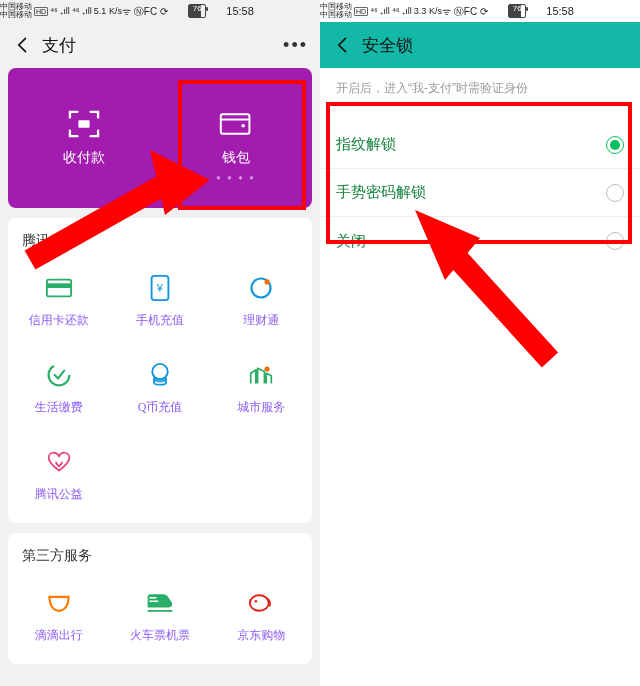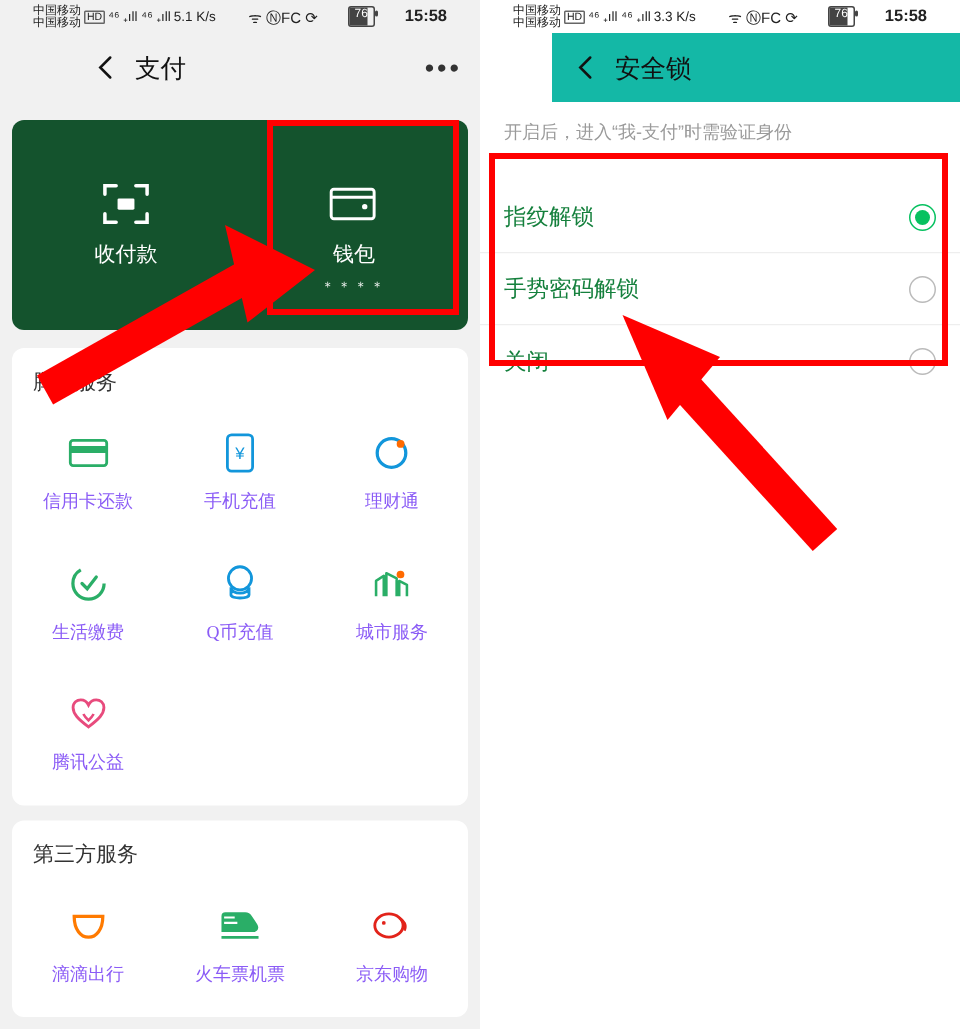--- a/index.html
+++ b/index.html
@@ -1,42 +1,42 @@
 <!DOCTYPE html>
 <html><head>
 <meta charset="utf-8">
 <style>
   * { box-sizing: border-box; margin: 0; padding: 0; font-family: -apple-system, "PingFang SC", "Microsoft YaHei", sans-serif; }
   body { width: 640px; height: 686px; background: #fff; display: flex; overflow: hidden; position: relative; }
   .screen { width: 320px; height: 686px; position: relative; background: #fff; }
   .screen.left { background: #f1f1f1; }
 
   
-  .status-bar { height: 22px; padding: 0 22px; display: flex; align-items: center; font-size: 9px; color: #222; background: #fafafa; justify-content: space-between; }
+  .status-bar { height: 22px; padding: 0 0; display: flex; align-items: center; font-size: 9px; color: #222; background: #fafafa; }
   .screen.left .status-bar { background: #f1f1f1; }
   .sb-left { display:flex; align-items:center; gap:2px; line-height:1; }
   .sb-left .carrier { font-size:8px; line-height:1; }
   .sb-left .net { font-size:7px; display:flex; flex-direction:column; line-height:1; }
   .sb-right { display:flex; align-items:center; gap:20px; }
   .batt { display:inline-flex; align-items:center; gap:1px; }
   .batt-body { width:18px; height:14px; border:1px solid #444; border-radius:2px; position:relative; }
   .batt-body::after { content:""; position:absolute; right:-3px; top:2px; width:2px; height:4px; background:#444; border-radius:1px;}
   .batt-fill { position:absolute; left:0; top:0; bottom:0; width:76%; background:#444; }
   .batt-num { font-size:8px; color:#fff; position:absolute; left:0; right:0; text-align:center; line-height:8px; top:0;}
-  .time { font-size:11px; font-weight:700;}
-
-  
-  .nav { height:46px; display:flex; align-items:center; padding:0 12px; background:#f1f1f1;margin-left:48px; }
+  .time { font-size:11px; font-weight:400;}
+
+  
+  .nav { height:46px; display:flex; align-items:center; padding:0 12px; background:#f1f1f1; }
   .screen.right .nav { background:#14b8a6; }
   .nav .back { width:22px; height:22px; display:flex; align-items:center; justify-content:center; }
   .nav .title { font-size:17px; margin-left:8px; color:#111; font-weight:500;}
   .nav .more { margin-left:auto; font-size:18px; letter-spacing:2px; color:#333; }
 
   
-  .hero { margin:12px 8px; background:#14532d; border-radius:8px; height:140px; display:flex; }
+  .hero { margin:0 8px; background:#a21caf; border-radius:8px; height:140px; display:flex; }
   .hero-cell { flex:1; display:flex; flex-direction:column; align-items:center; justify-content:center; color:#fff; gap:10px; position:relative; }
   .hero-cell .lbl { font-size:14px; }
   .hero-cell .sub { font-size:9px; opacity:.9; letter-spacing:2px; position:absolute; bottom:22px; }
   .hero .hi-icon { width:34px; height:30px; color:#fff; }
   .red-box { position:absolute; border:4px solid #f00; pointer-events:none; }
 
   
   .section { margin:10px 8px 0; background:#fff; border-radius:8px; padding-bottom:6px; }
   .section-title { font-size:14px; color:#333; padding:14px 14px 6px; }
   .grid { display:flex; flex-wrap:wrap; }

